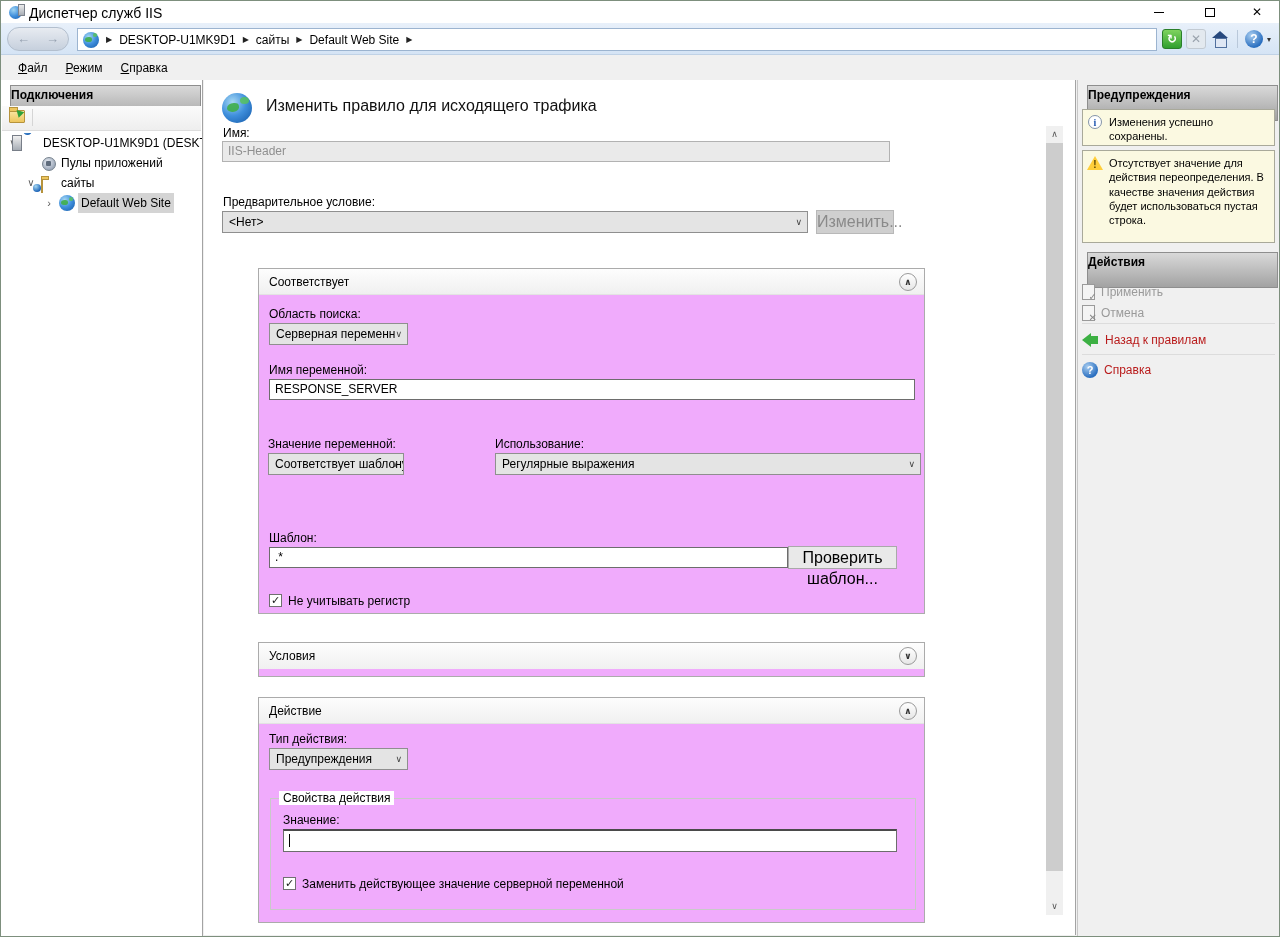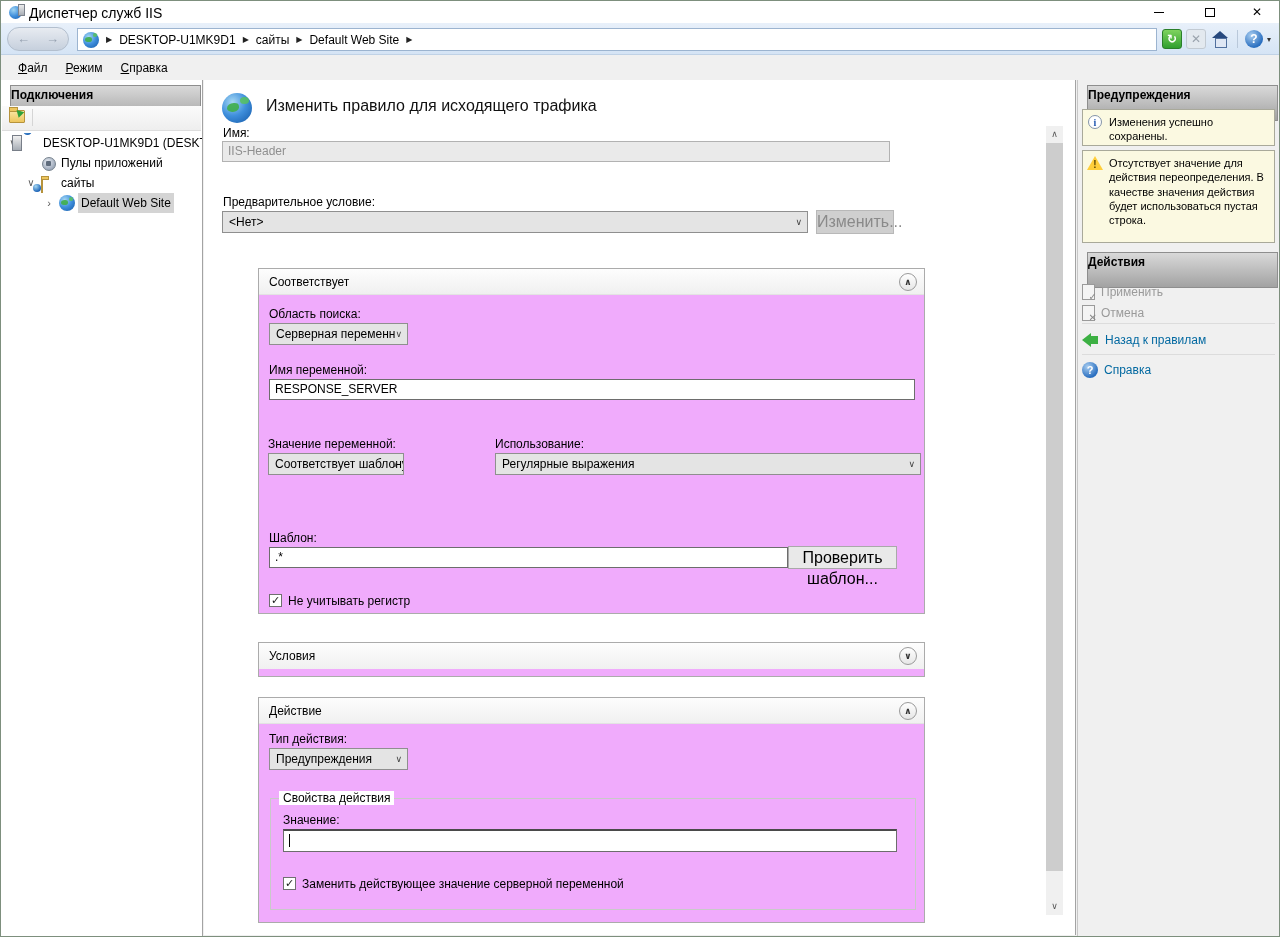--- a/index.html
+++ b/index.html
@@ -103,21 +103,21 @@
 
   
   .rightpanel { position:absolute; right:0; top:79px; bottom:0; width:202px; background:#f0f0f0; border-left:1px solid #c7c7c7; }
   .alert { position:absolute; left:4px; width:193px; background:#fbf9e1; border:1px solid #a9a99a; padding:5px 4px 4px 26px; font-size:11px; line-height:1.3; }
   .info-ico { position:absolute; left:5px; top:5px; width:14px; height:14px; border-radius:50%; background:#fff; border:1px solid #8494a8; color:#2057b0; font-weight:bold; font-size:10px; text-align:center; line-height:13px; font-family:"Liberation Serif",serif; }
   .warn-ico { position:absolute; left:4px; top:5px; width:16px; height:14px; }
   .warn-ico::before { content:""; position:absolute; left:0; top:0; border-left:8px solid transparent; border-right:8px solid transparent; border-bottom:14px solid #ffce3a; }
   .warn-ico i { position:absolute; left:0; top:2px; width:16px; text-align:center; font-style:normal; font-weight:bold; font-size:10px; color:#5a4500; z-index:1; }
   .act-row { position:absolute; left:4px; right:2px; height:20px; display:flex; align-items:center; gap:6px; font-size:12px; }
   .act-row.disabled { color:#9a9a9a; }
-  .act-row .link { color:#0369a1; }
+  .act-row .link { color:#b91c1c; }
   .doc-ico { position:relative; width:13px; height:16px; background:#f4f4f4; border:1px solid #9a9a9a; }
   .doc-ico i { position:absolute; right:-3px; bottom:-3px; font-style:normal; font-weight:bold; font-size:10px; color:#8a8a8a; }
   .backarrow { position:relative; width:17px; height:14px; }
   .backarrow::before { content:""; position:absolute; left:0; top:0; border-top:7px solid transparent; border-bottom:7px solid transparent; border-right:9px solid #3cb043; }
   .backarrow::after { content:""; position:absolute; left:8px; top:3px; width:8px; height:8px; background:#3cb043; }
   .helpball2 { width:16px; height:16px; border-radius:50%; background:radial-gradient(circle at 35% 30%, #a8cdf0, #2a6fc0 70%); color:#fff; font-weight:bold; text-align:center; line-height:16px; font-size:11px; flex:none; }
   .sep-line { position:absolute; left:4px; right:4px; height:1px; background:#dcdcdc; }
 </style>
 </head>
 <body>

